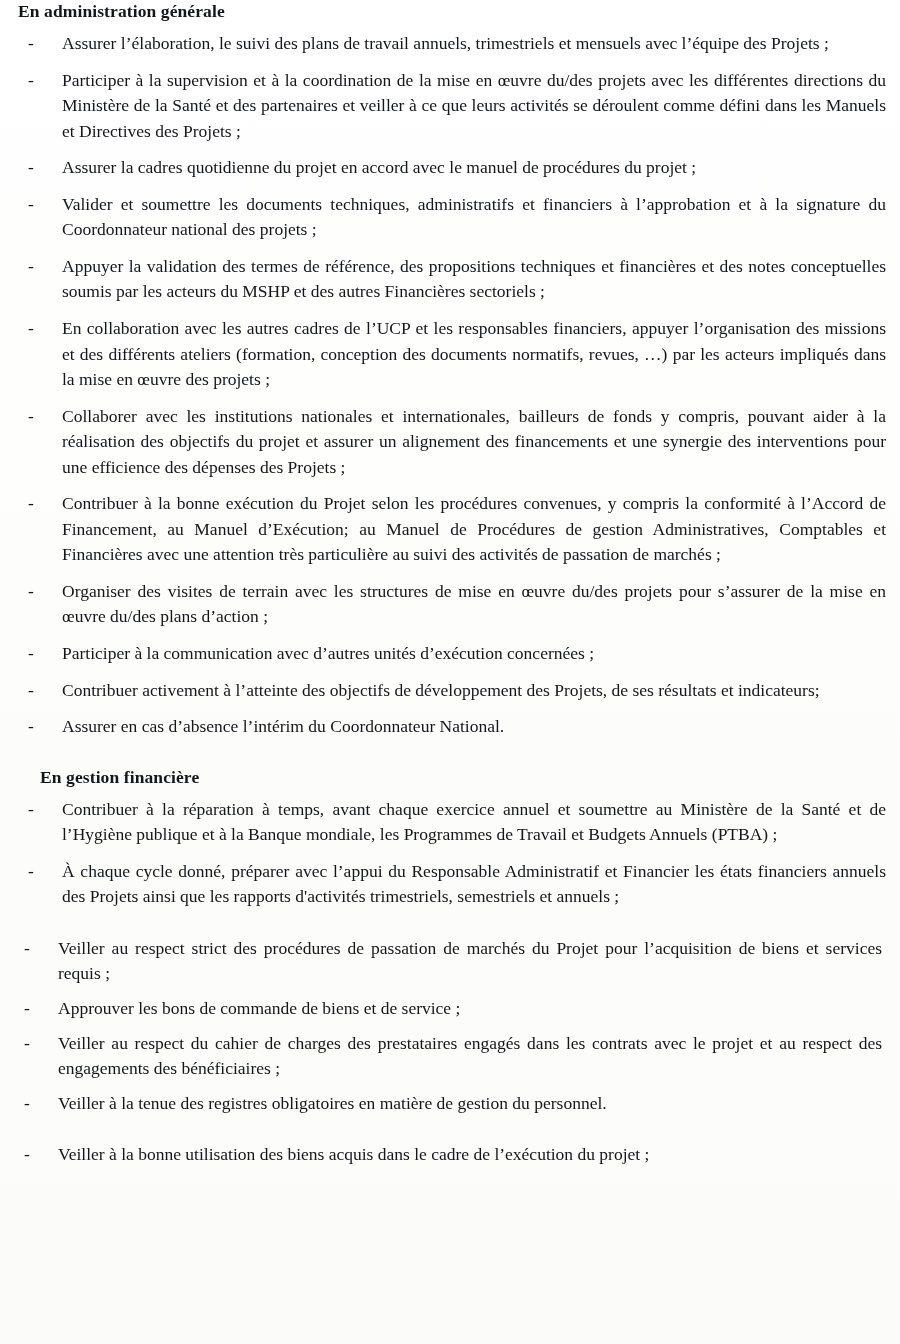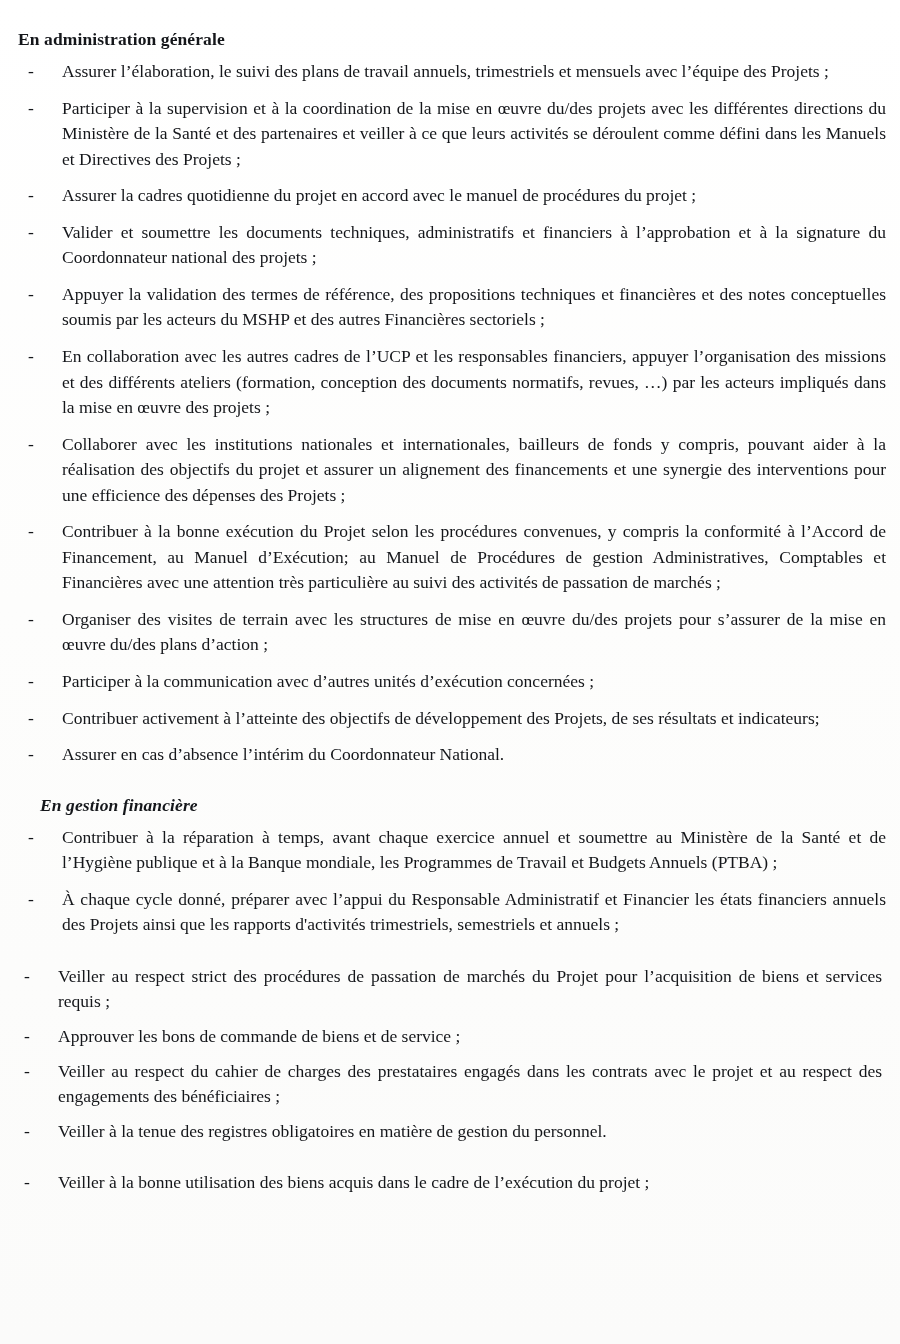--- a/index.html
+++ b/index.html
@@ -27,41 +27,41 @@
     position: absolute;
     inset: 0;
     background: linear-gradient(180deg, #ffffff 0%, #fdfdfc 45%, #fbfbfa 100%);
     pointer-events: none;
     z-index: 0;
   }
 
   .content {
     position: relative;
     z-index: 1;
-    padding: 28px 14px 0 14px;
+    padding: 0 14px 0 14px;
   }
 
   
   .section {
     margin: 0;
   }
   .section + .section {
     margin-top: 26px;
   }
 
   .section-heading {
     font-weight: bold;
     font-size: 17.5px;
     line-height: 1.26;
     letter-spacing: 0.1px;
     margin: 0 0 9px 0;
   }
   
   .indent-0 { padding-left: 4px; }
-  .indent-1 { padding-left: 26px; font-style: italic; }
+  .indent-1 { padding-left: 26px; }
 
   
   .bullets {
     list-style: none;
     margin: 0;
     padding: 0;
   }
 
   .bullet {
     position: relative;

